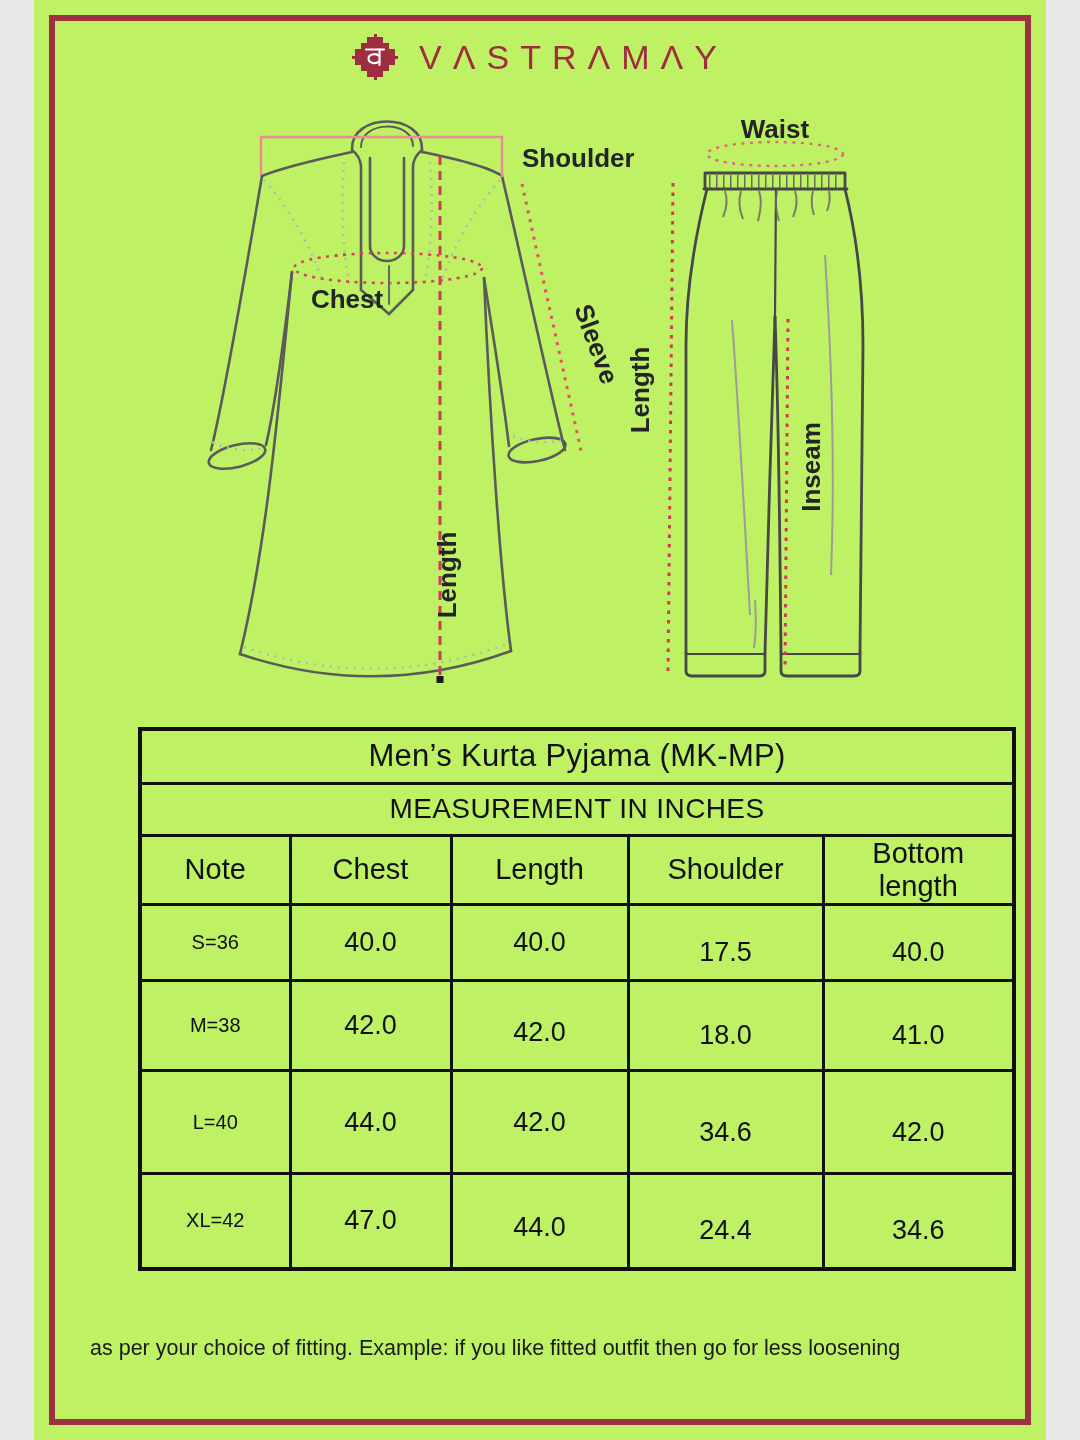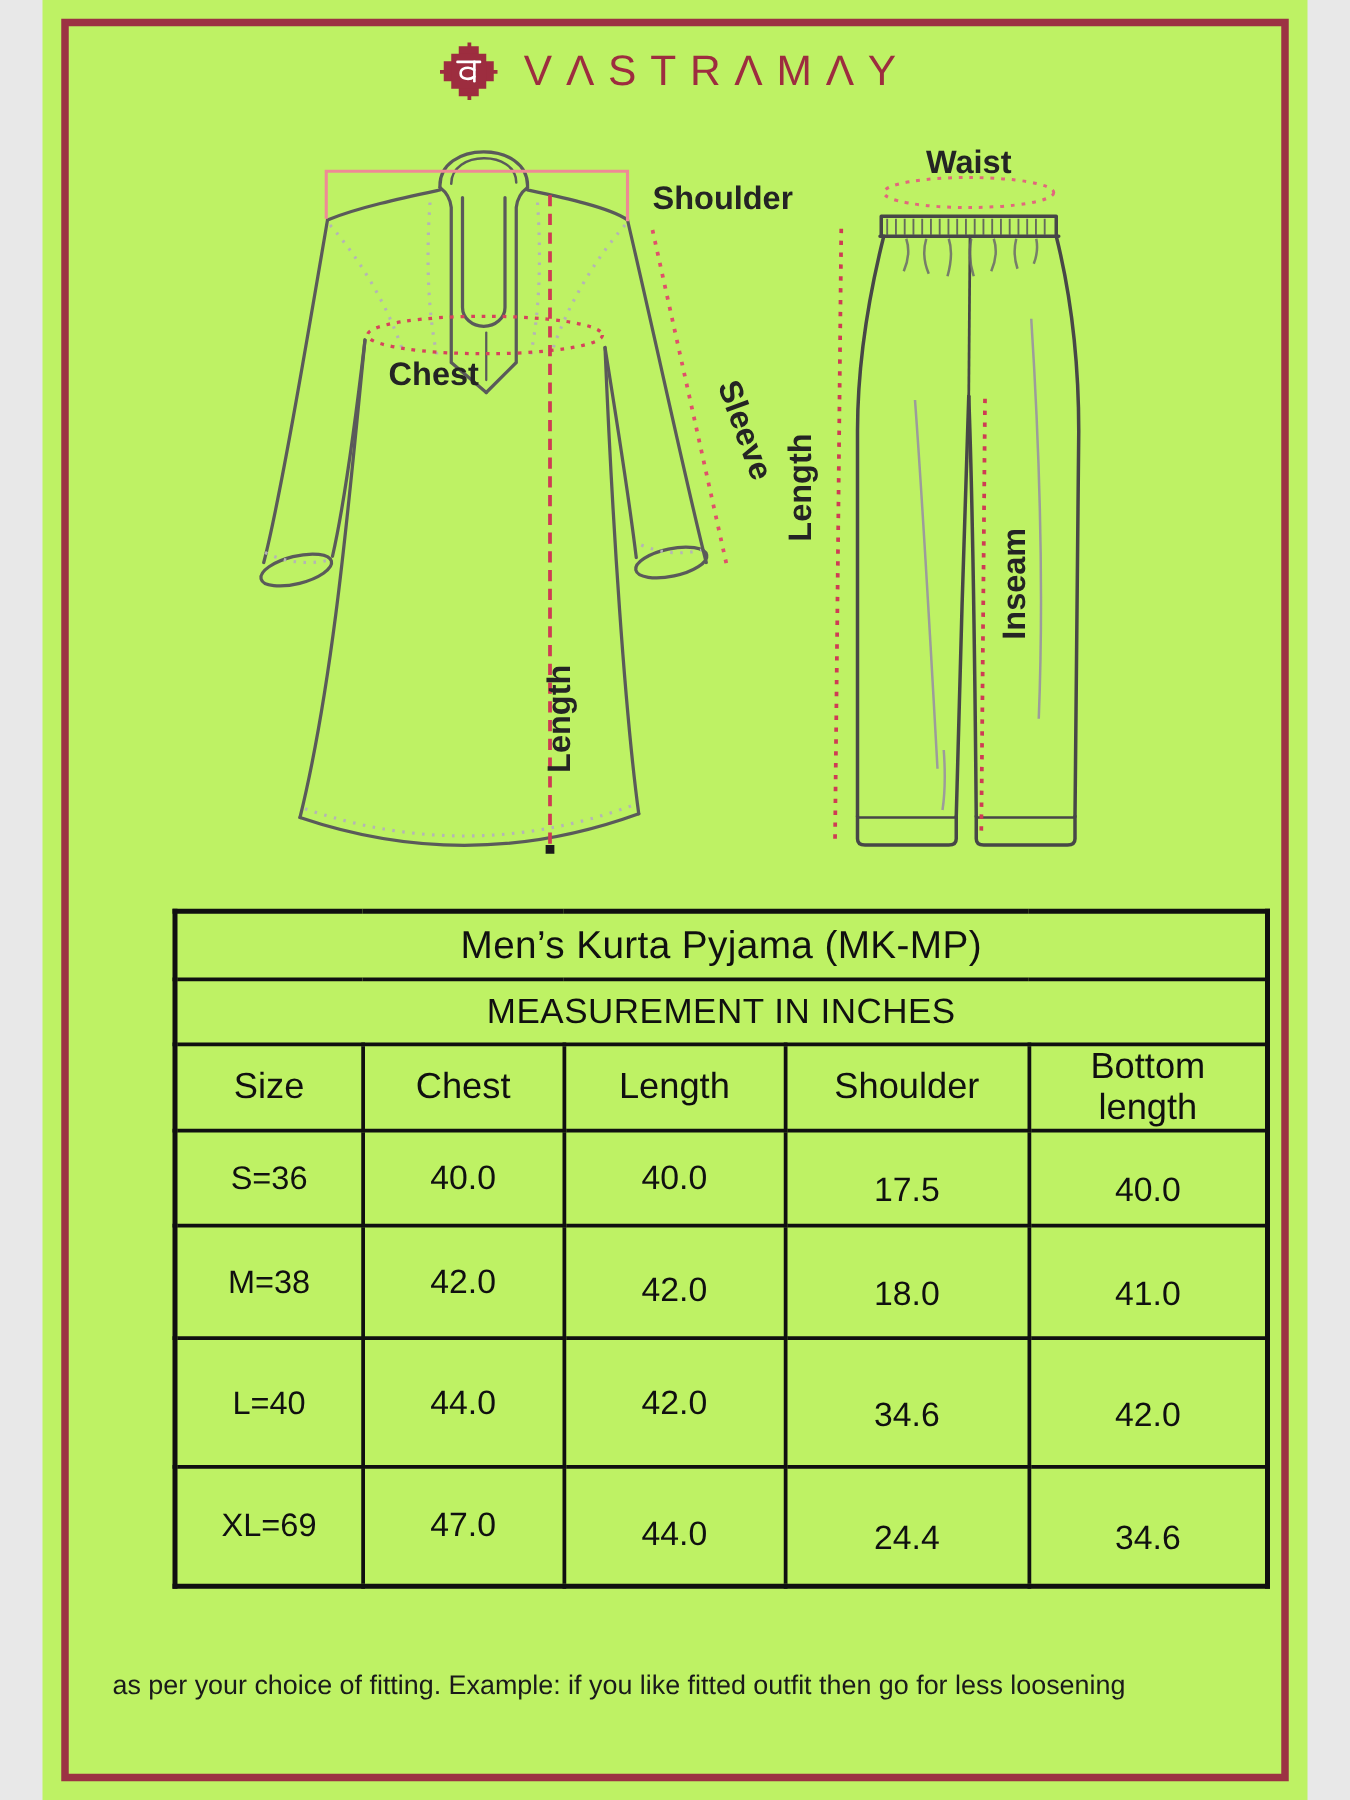--- a/index.html
+++ b/index.html
@@ -56,21 +56,21 @@
     border:3px solid #101010;text-align:center;vertical-align:middle;padding:0;
   }
   tr.title-row{height:54px;}
   tr.title-row td{font-size:31px;font-weight:500;letter-spacing:.3px;}
   tr.subtitle-row{height:52px;}
   tr.subtitle-row td{font-size:28px;font-weight:500;letter-spacing:.4px;}
   tr.header-row{height:69px;}
   tr.header-row th{font-size:29px;font-weight:500;line-height:1.15;}
   .th-text{display:inline-block;}
   th.col-4 .th-text{max-width:128px;}
-  td.col-0{font-size:26px;font-weight:400;}
+  td.col-0{font-size:20px;font-weight:400;}
   td.col-1,td.col-2,td.col-3,td.col-4{font-size:27px;font-weight:400;}
   .cell-text{position:relative;display:inline-block;}
   td.col-3 .cell-text,td.col-4 .cell-text{top:-7px;margin-top:34px;}
   tbody tr:nth-child(2) td.col-2 .cell-text,
   tbody tr:nth-child(4) td.col-2 .cell-text{top:7px;}
 
   
   .note{
     position:absolute;left:56px;right:58px;top:1330px;
     font-size:21.5px;line-height:37px;color:#1a1a1a;
@@ -199,21 +199,21 @@
         <col style="width:191px">
     </colgroup>
     <thead>
       <tr class="title-row">
         <td colspan="5">Men’s Kurta Pyjama (MK-MP)</td>
       </tr>
       <tr class="subtitle-row">
         <td colspan="5">MEASUREMENT IN INCHES</td>
       </tr>
       <tr class="header-row">
-        <th class="col-0"><span class="th-text">Size</span></th>
+        <th class="col-0"><span class="th-text">Note</span></th>
         <th class="col-1"><span class="th-text">Chest</span></th>
         <th class="col-2"><span class="th-text">Length</span></th>
         <th class="col-3"><span class="th-text">Shoulder</span></th>
         <th class="col-4"><span class="th-text">Bottom length</span></th>
       </tr>
     </thead>
     <tbody>
         <tr style="height: 76px;">
           <td class="col-0"><span class="cell-text">S=36</span></td>
           <td class="col-1"><span class="cell-text">40.0</span></td>
@@ -229,21 +229,21 @@
           <td class="col-4"><span class="cell-text">41.0</span></td>
         </tr>
         <tr style="height: 103px;">
           <td class="col-0"><span class="cell-text">L=40</span></td>
           <td class="col-1"><span class="cell-text">44.0</span></td>
           <td class="col-2"><span class="cell-text">42.0</span></td>
           <td class="col-3"><span class="cell-text">34.6</span></td>
           <td class="col-4"><span class="cell-text">42.0</span></td>
         </tr>
         <tr style="height: 95px;">
-          <td class="col-0"><span class="cell-text">XL=69</span></td>
+          <td class="col-0"><span class="cell-text">XL=42</span></td>
           <td class="col-1"><span class="cell-text">47.0</span></td>
           <td class="col-2"><span class="cell-text">44.0</span></td>
           <td class="col-3"><span class="cell-text">24.4</span></td>
           <td class="col-4"><span class="cell-text">34.6</span></td>
         </tr>
       </tbody>
   </table>
 
   <div class="note">
     <div class="note-line2">as per your choice of fitting. Example: if you like fitted outfit then go for less loosening</div>

